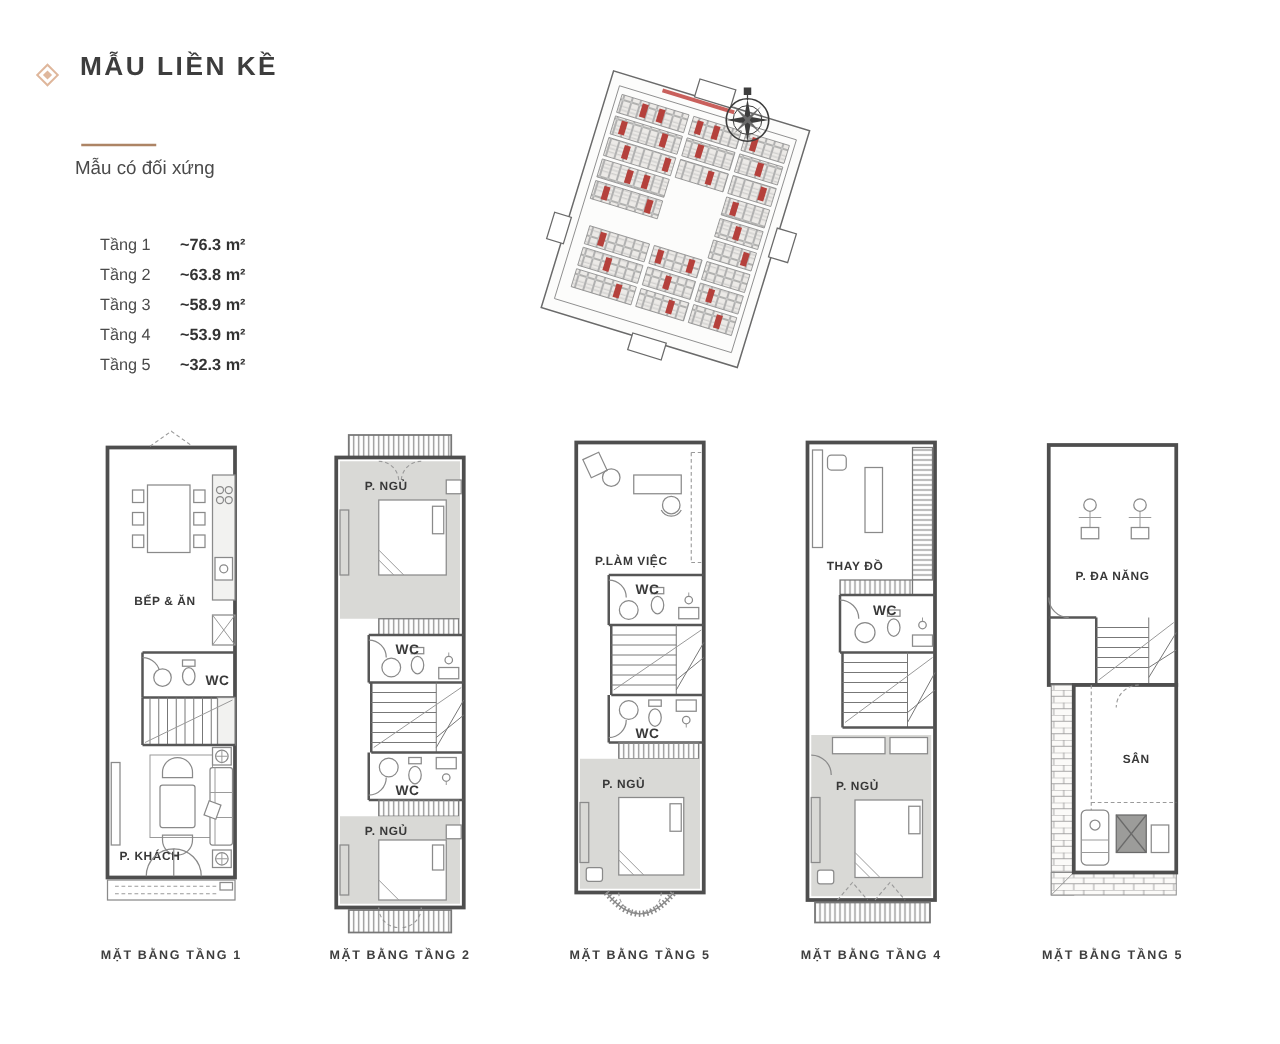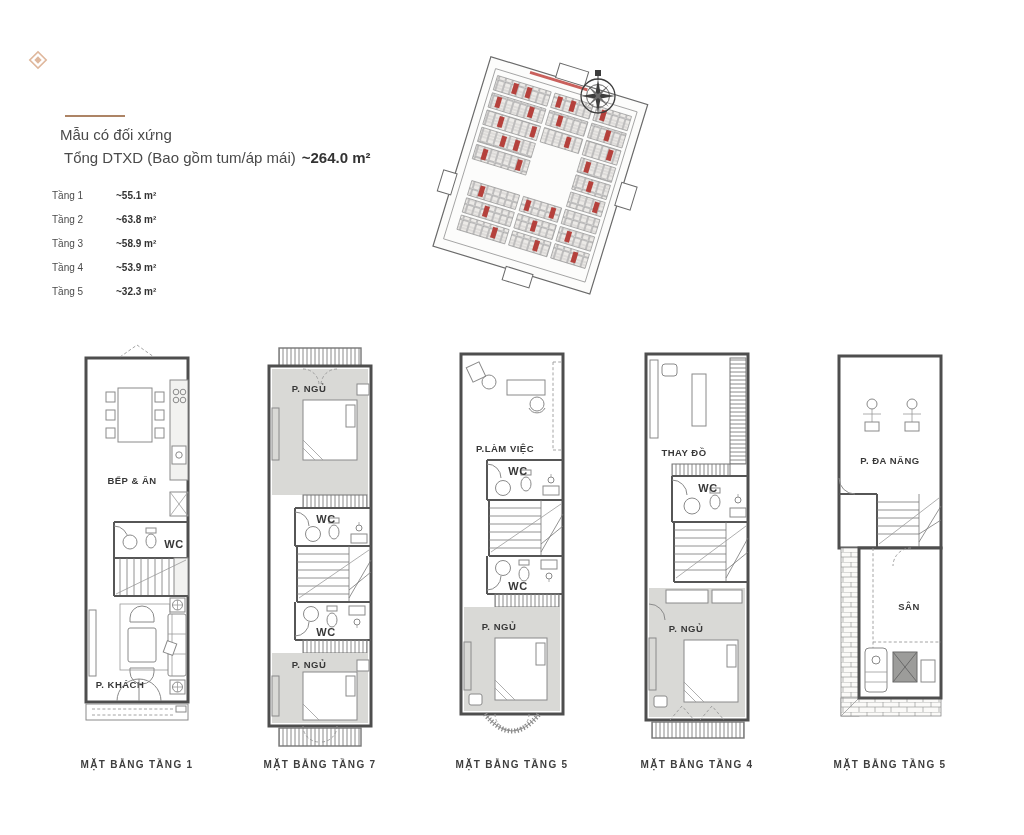--- a/index.html
+++ b/index.html
@@ -12,21 +12,21 @@
          letter-spacing:2px;color:#3d3d3d;}
   .model-code{position:absolute;left:64px;top:70px;font-size:29px;font-weight:bold;
          letter-spacing:1.5px;color:#8a6f5f;
          background:linear-gradient(90deg,#c89e84 0%,#a3806c 45%,#6e594c 100%);
          -webkit-background-clip:text;background-clip:text;
          -webkit-text-fill-color:transparent;}
   .divider{position:absolute;left:65px;top:115px;width:60px;height:2px;background:#ad8465;}
   .note{position:absolute;left:60px;top:126px;font-size:15px;color:#4a4a4a;}
   .total-line{position:absolute;left:64px;top:149px;font-size:15px;color:#4a4a4a;}
   .total-line b{color:#333;font-weight:bold;margin-left:6px;}
-  .floors{position:absolute;left:52px;top:183px;font-size:10px;}
+  .floors{position:absolute;left:80px;top:183px;font-size:13px;}
   .floor-row{display:flex;height:24px;align-items:center;}
   .floor-row .fl{width:64px;color:#4a4a4a;}
   .floor-row .fv{font-weight:bold;color:#333;}
 
   
   .site-map{position:absolute;left:428px;top:48px;width:240px;height:252px;}
 
   
   .plan{position:absolute;top:342px;width:160px;text-align:center;}
   .plan svg{display:block;margin:0 auto;}
@@ -50,28 +50,28 @@
 </style>
 </head>
 <body>
 
 <div class="page">
 
   <svg class="diamond" viewBox="0 0 20 20">
     <rect x="4.2" y="4.2" width="11.6" height="11.6" fill="none" stroke="#dfb79c" stroke-width="1.6" transform="rotate(45 10 10)"></rect>
     <rect x="7.4" y="7.4" width="5.2" height="5.2" fill="#dfb79c" transform="rotate(45 10 10)"></rect>
   </svg>
+  <div class="title">MẪU LIỀN KỀ</div>
   <div class="divider"></div>
   <div class="note">Mẫu có đối xứng</div>
-  <div class="total-line"><span>Tổng DTXD (Bao gồm tum/áp mái)</span><b>~264.0 m²</b></div>
 
   <div class="floors">
     <div class="floor-row">
         <span class="fl">Tầng 1</span>
-        <span class="fv">~55.1 m²</span>
+        <span class="fv">~76.3 m²</span>
       </div>
     <div class="floor-row">
         <span class="fl">Tầng 2</span>
         <span class="fv">~63.8 m²</span>
       </div>
     <div class="floor-row">
         <span class="fl">Tầng 3</span>
         <span class="fv">~58.9 m²</span>
       </div>
     <div class="floor-row">
@@ -356,21 +356,21 @@
       <g>
         <rect class="fur" x="58" y="330" width="54" height="48"></rect>
         <rect class="fur" x="101" y="334" width="9" height="20"></rect>
         <line class="thin" x1="58" y1="362" x2="74" y2="378"></line>
       </g>
       <rect class="fur" x="112" y="318" width="12" height="11"></rect>
       <rect class="furn" x="27" y="334" width="7" height="40"></rect>
       <path class="dash" d="M58 384 A16 16 0 0 0 74 400 M92 384 A16 16 0 0 1 76 400"></path>
       <rect x="34" y="386" width="82" height="18" fill="url(#hv2)" stroke="#777" stroke-width="1.4"></rect>
     </svg>
-    <div class="plan-caption">MẶT BẰNG TẦNG 7</div>
+    <div class="plan-caption">MẶT BẰNG TẦNG 2</div>
   </div>
 
   <div class="plan p3">
     <svg width="150" height="410" viewBox="0 0 150 410">
       <defs>
         <pattern id="hv3" width="4" height="8" patternUnits="userSpaceOnUse">
           <line x1="2" y1="0" x2="2" y2="8" stroke="#8a8a8a" stroke-width="1"></line>
         </pattern>
       </defs>
       <rect class="wall" x="24" y="12" width="102" height="360"></rect>

